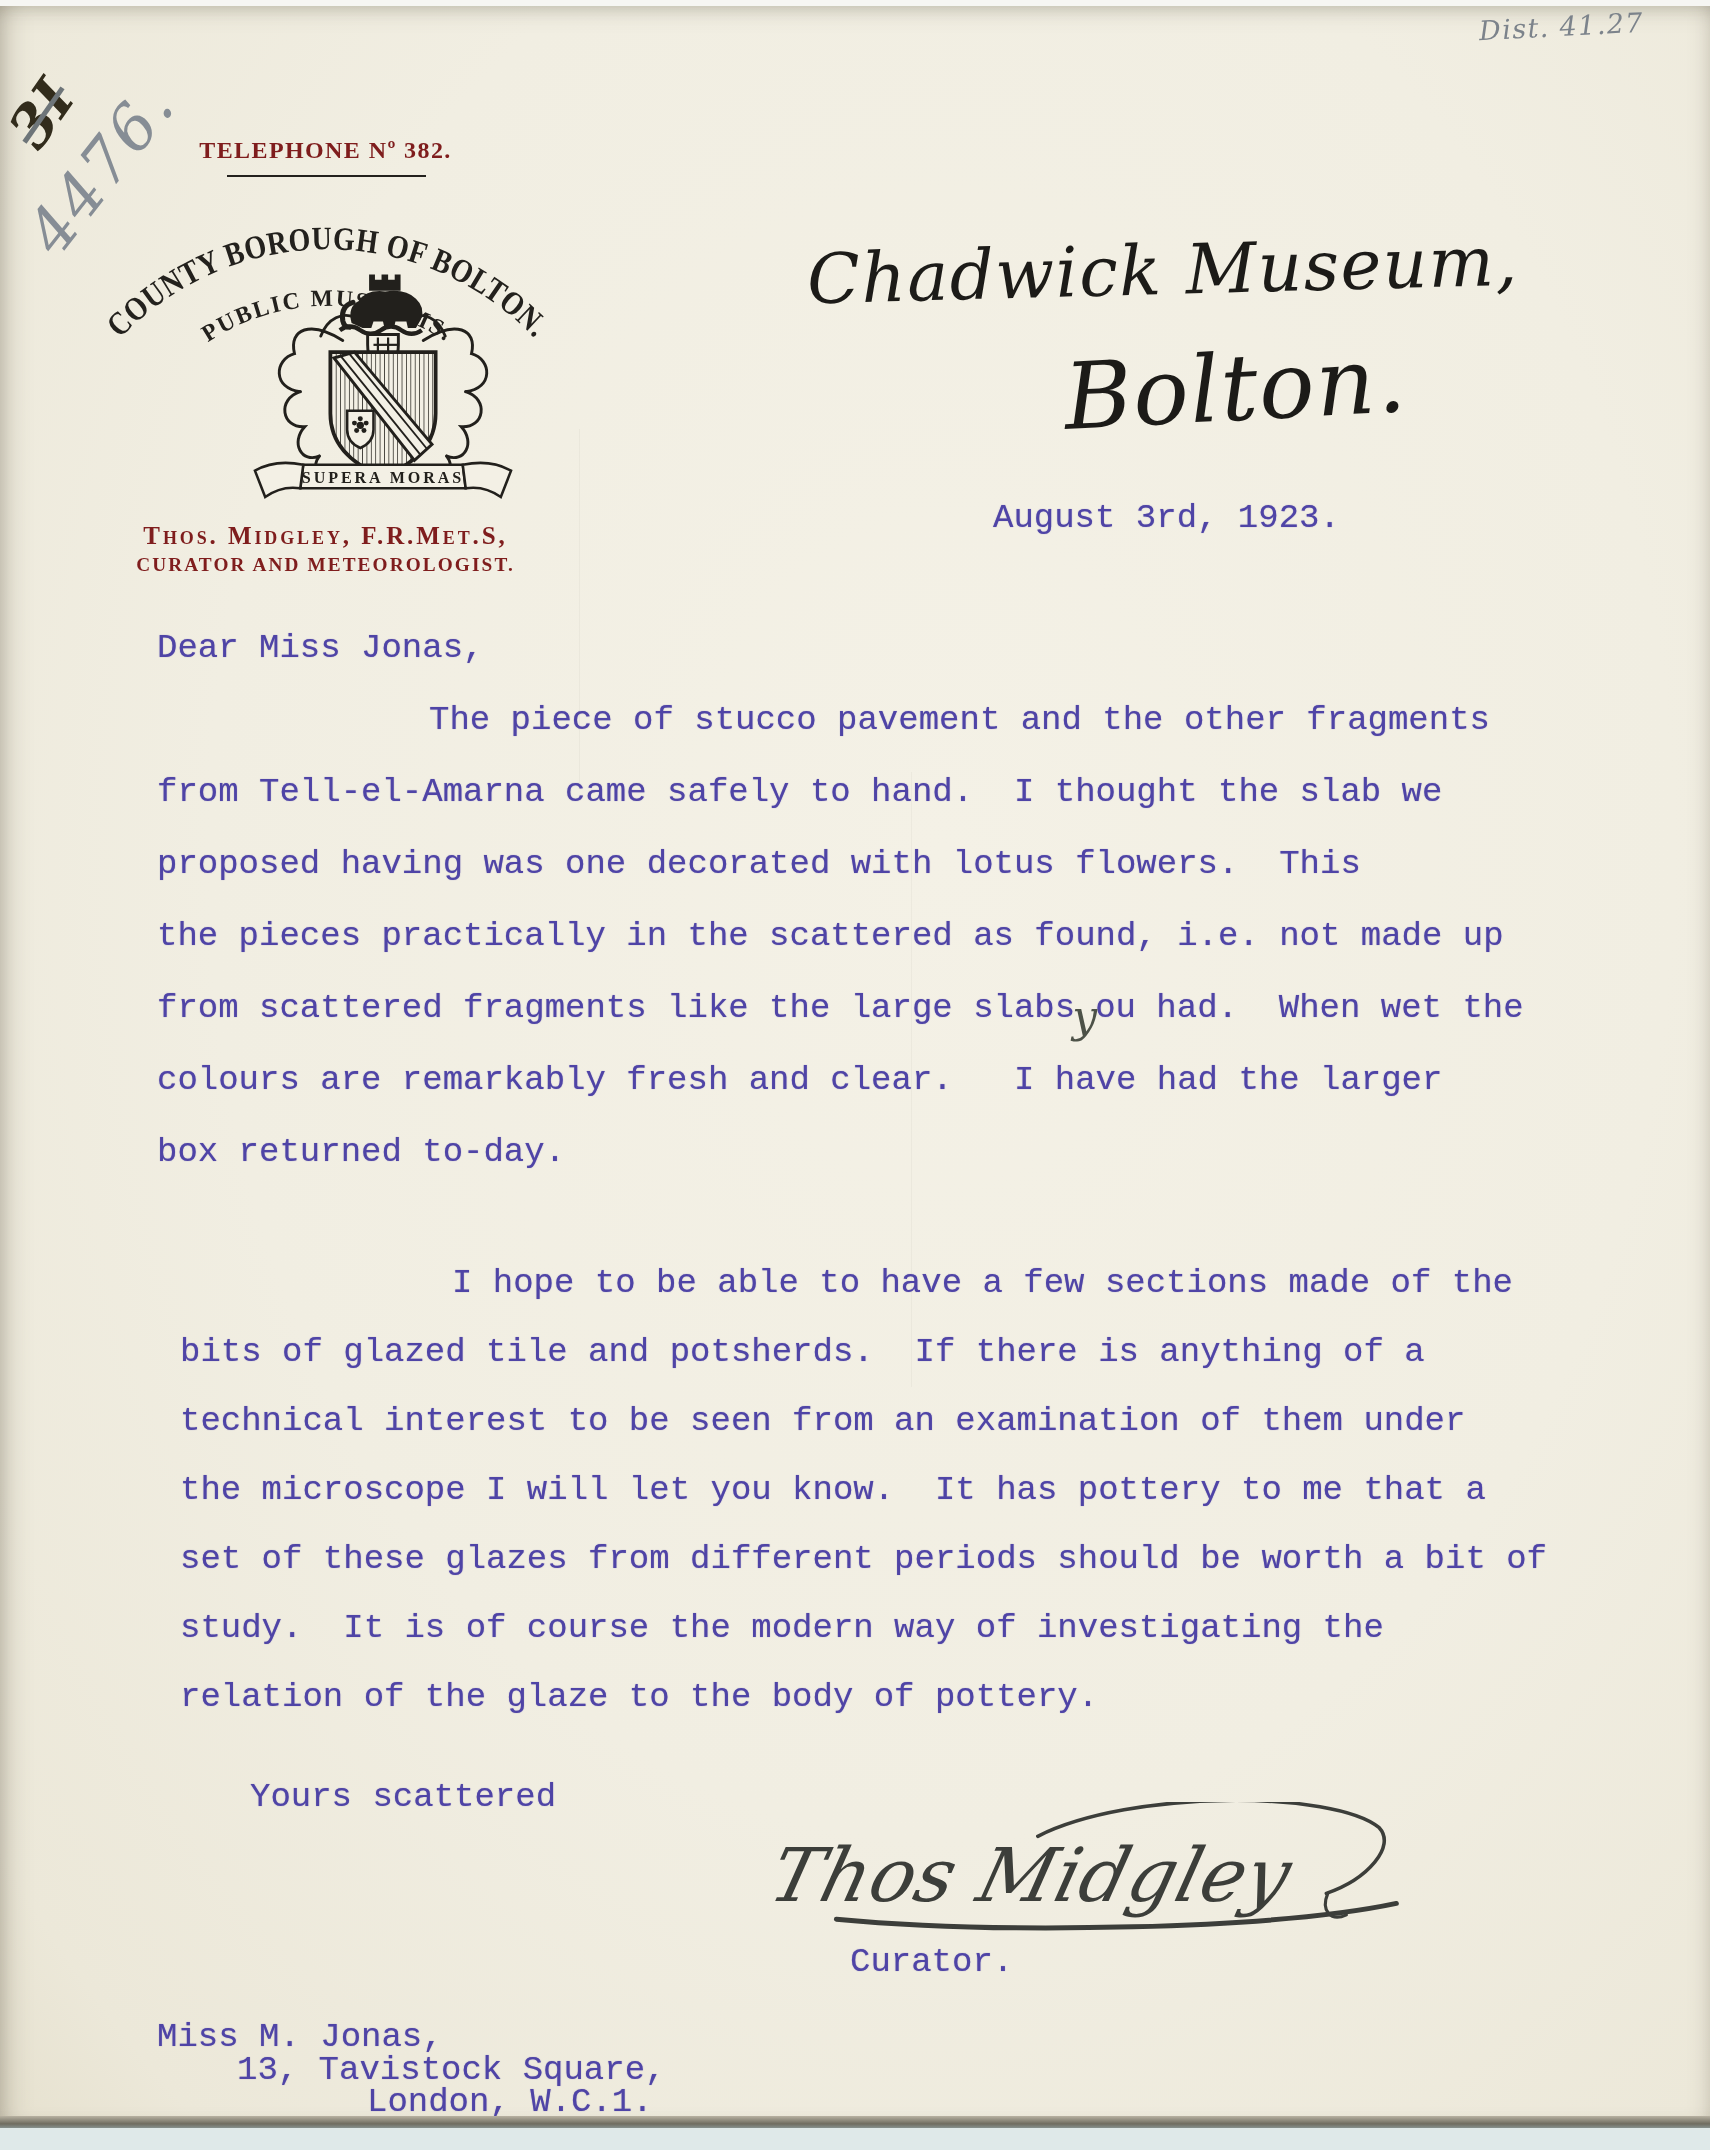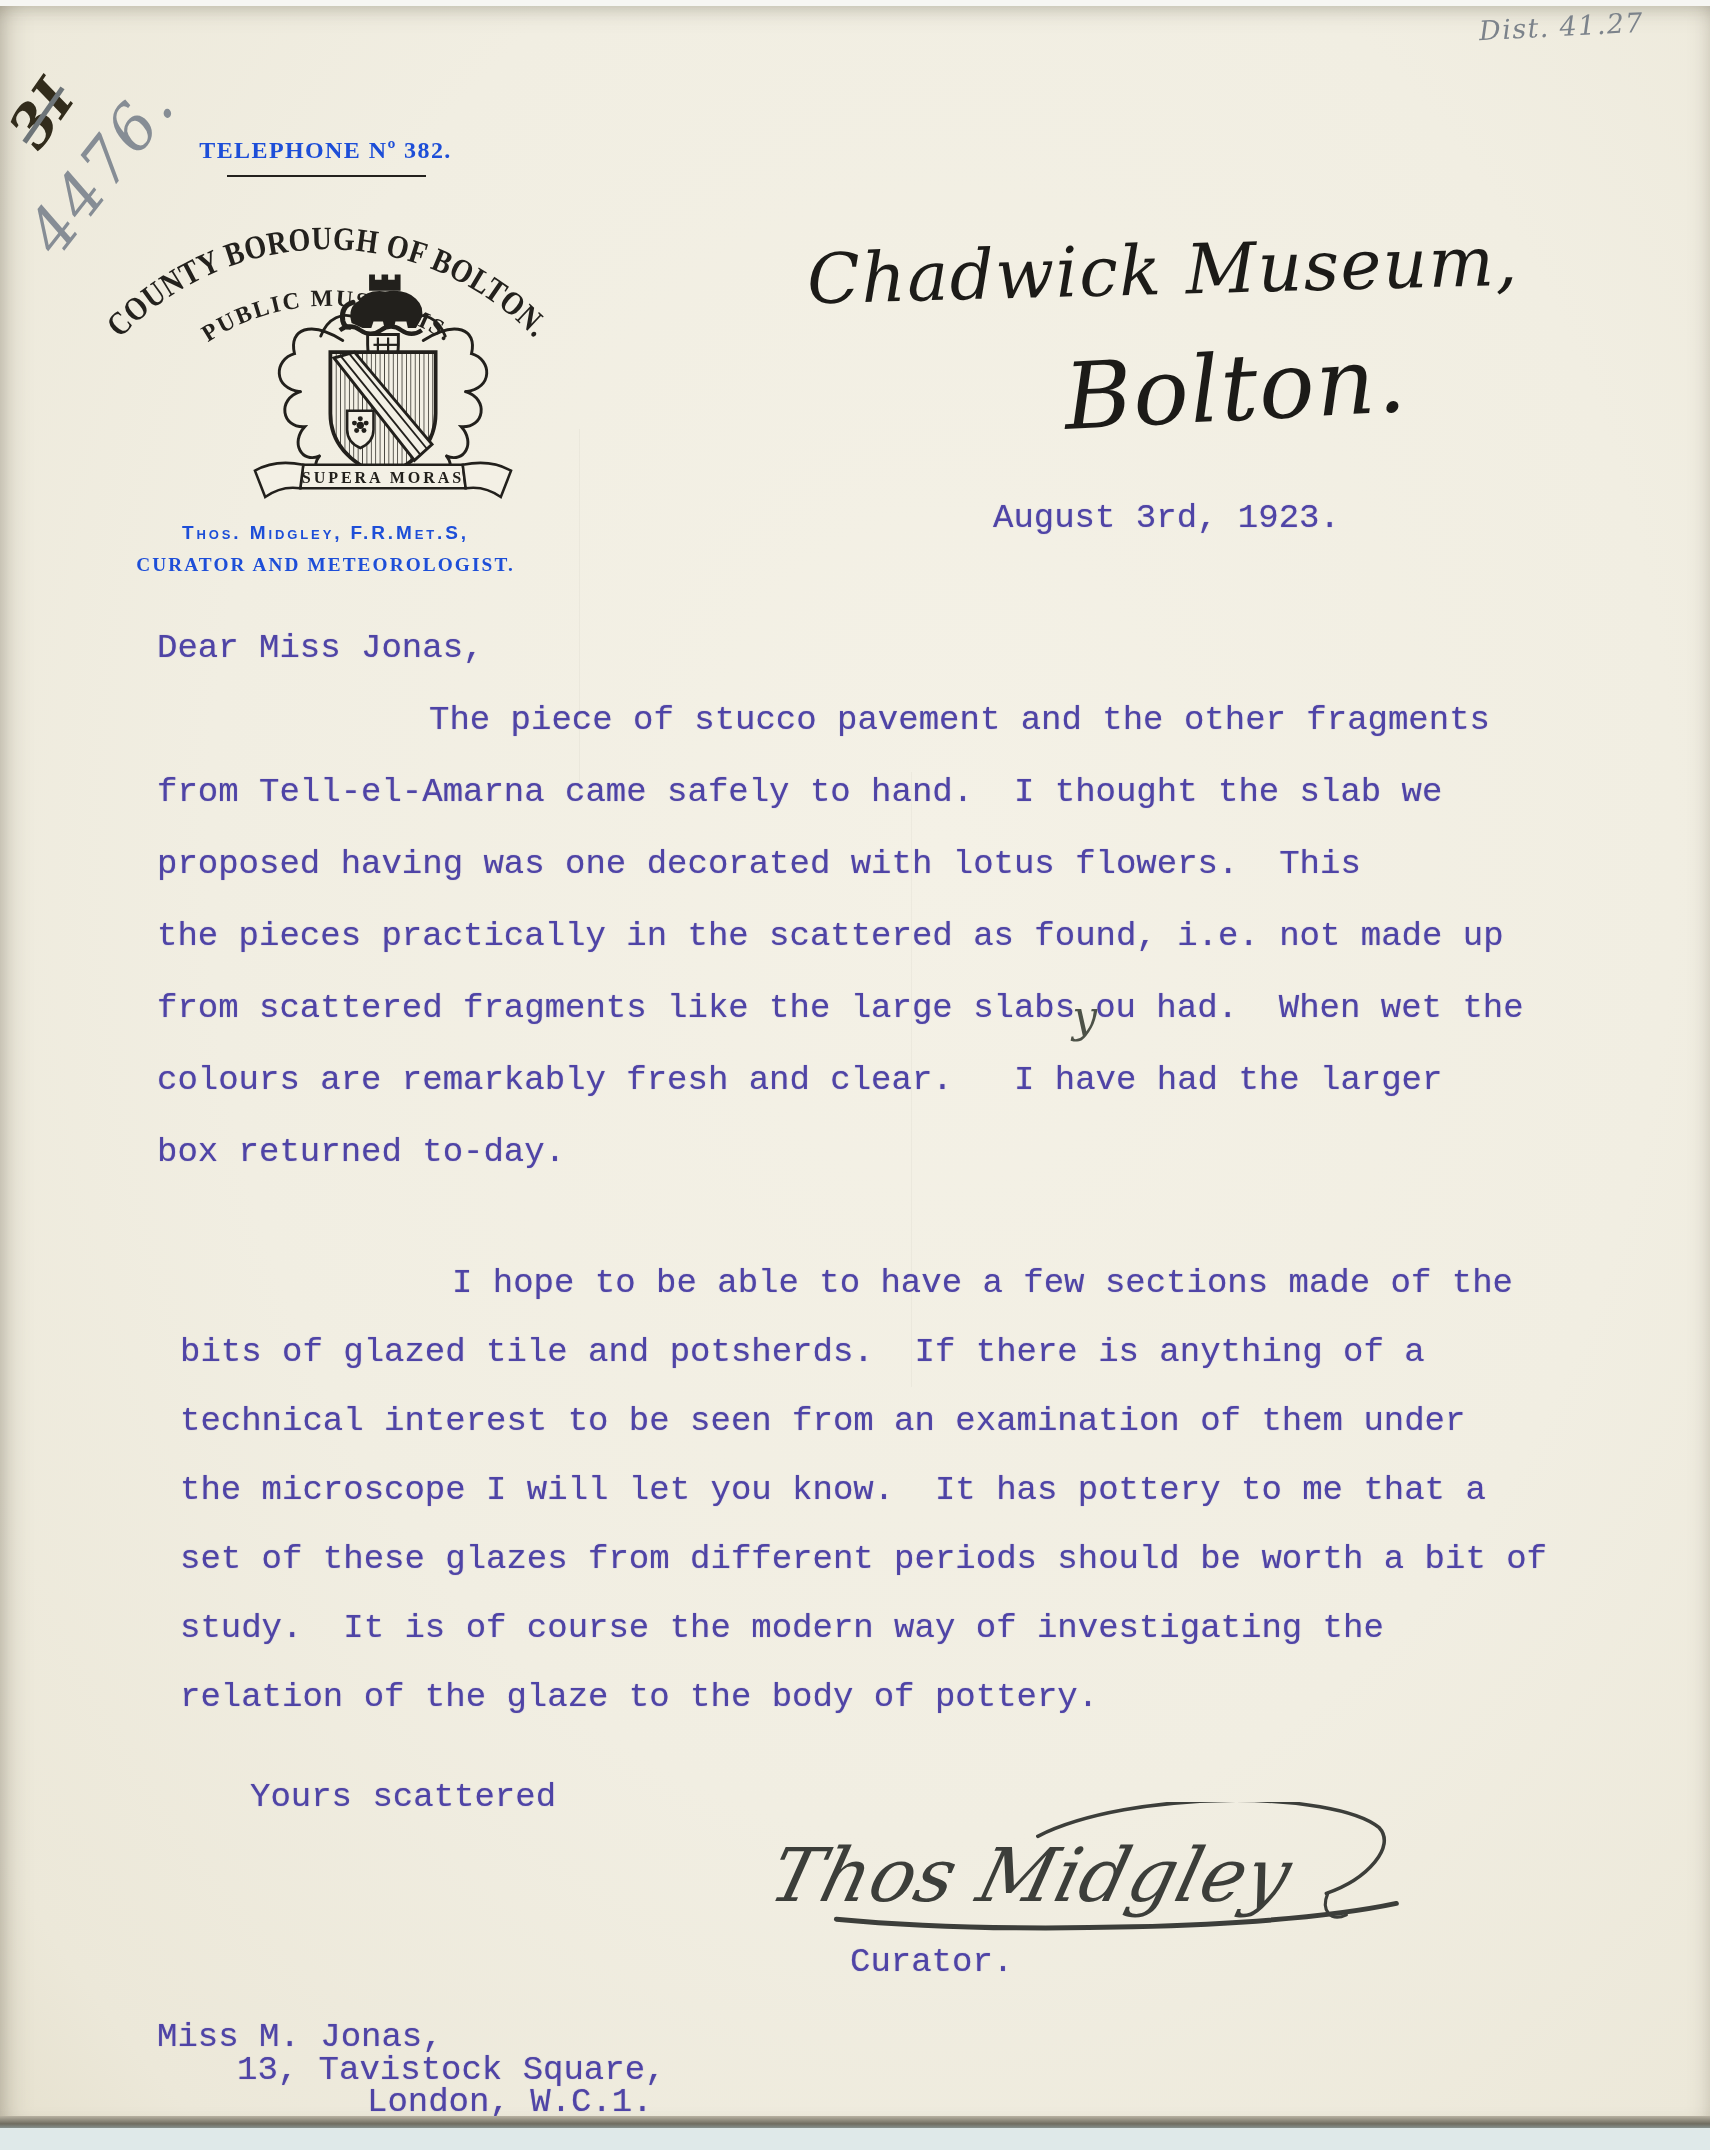--- a/index.html
+++ b/index.html
@@ -25,29 +25,29 @@
   
   .hand{font-family:"DejaVu Serif",serif;font-style:italic;}
   #dist-note{position:absolute;left:1479px;top:11.4px;font-size:27px;color:#7c838b;
     transform:rotate(-3deg);letter-spacing:1.4px;}
   #mark-3i{position:absolute;left:21.5px;top:107px;font-size:57px;color:#322c1c;font-weight:bold;
     transform:rotate(-55deg);transform-origin:0 50%;
     text-decoration:line-through;text-decoration-thickness:5px;text-decoration-color:#6e7579;}
   #mark-4476{position:absolute;left:41px;top:209px;font-size:63px;color:#868d95;
     transform:rotate(-52deg);transform-origin:0 50%;letter-spacing:2.9px;}
   
-  .lh{color:#1d4ed8;}
+  .lh{color:#7f1d1d;}
   #telephone{position:absolute;left:0px;top:137px;width:651px;text-align:center;
     font-family:"Liberation Serif",serif;font-weight:bold;font-size:24px;letter-spacing:1.4px;}
   #tel-rule{position:absolute;left:227px;top:175px;width:199px;height:0;
     border-top:2.1px solid #23211d;}
   #arcs{position:absolute;left:106px;top:183px;}
   #crest{position:absolute;left:233px;top:270px;}
   #curator-name{position:absolute;left:0px;top:522px;width:651px;text-align:center;
-    font-family:Liberation Sans, sans-serif;font-weight:bold;font-size:19px;letter-spacing:2.9px;
+    font-family:Liberation Serif, serif;font-weight:bold;font-size:25px;letter-spacing:2.9px;
     font-variant:small-caps;}
   #curator-title{position:absolute;left:0px;top:554px;width:651px;text-align:center;
     font-family:"Liberation Serif",serif;font-weight:bold;font-size:19.3px;letter-spacing:2.1px;}
   
   .script{font-family:"DejaVu Serif",serif;font-style:italic;color:#1c1b18;}
   #museum-name{position:absolute;left:807px;top:230px;font-size:69px;transform:rotate(-1.5deg);
     letter-spacing:1.4px;}
   #town-name{position:absolute;left:1064px;top:335px;font-size:92px;transform:rotate(-3deg);
     letter-spacing:1.4px;}
   

